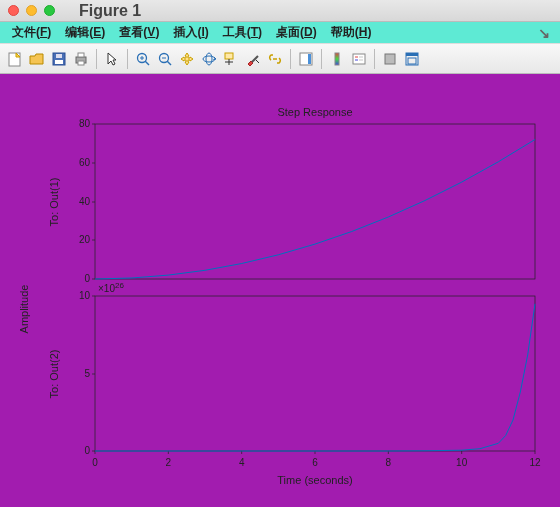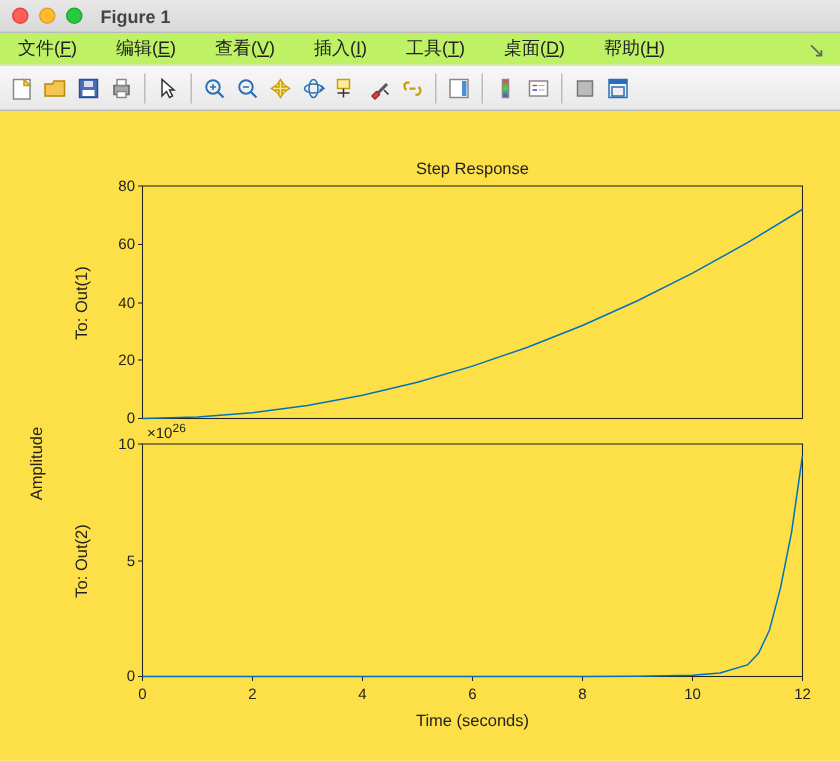--- a/index.html
+++ b/index.html
@@ -4,32 +4,32 @@
 <style>
   * { box-sizing: border-box; margin: 0; padding: 0; }
   body { font-family: "Helvetica Neue", Arial, sans-serif; font-size: 11px; background: #f0f0f0; width: 560px; height: 507px; overflow: hidden; }
   
   .titlebar { height: 22px; background: linear-gradient(#e8e8e8, #d8d8d8); display: flex; align-items: center; padding: 0 8px; border-bottom: 1px solid #bbb; }
   .traffic { display: flex; gap: 7px; }
   .traffic span { width: 11px; height: 11px; border-radius: 50%; display: block; }
   .t-red { background: #ff5f57; border: 0.5px solid #e24640; }
   .t-yellow { background: #febc2e; border: 0.5px solid #e1a229; }
   .t-green { background: #28c840; border: 0.5px solid #1dac2f; }
-  .win-title { margin-left: 12px; color: #444; font-weight: bold; font-size: 12px; }
-  
-  .menubar { height: 22px; background: #bef264; display: flex; align-items: center; padding: 0 6px; gap: 14px; border-bottom: 1px solid #ddd; }
+  .win-title { margin-left: 24px; color: #444; font-weight: bold; font-size: 16px; }
+  
+  .menubar { height: 22px; background: #5eead4; display: flex; align-items: center; padding: 0 6px; gap: 2px; border-bottom: 1px solid #ddd; font-weight: bold; }
   .menu-item { padding: 2px 6px; color: #222; cursor: default; font-size: 12px; }
   .menu-item u { text-decoration: underline; }
   .menu-arrow { margin-left: auto; color: #666; font-size: 14px; padding-right: 4px;}
   
   .toolbar { height: 30px; background: linear-gradient(#f8f8f8, #e8e8e8); display: flex; align-items: center; padding: 0 4px; gap: 0px; border-bottom: 1px solid #bbb; }
   .tb-btn { width: 22px; height: 22px; display: flex; align-items: center; justify-content: center; border: 1px solid transparent; border-radius: 2px; cursor: default; }
   .tb-sep { width: 1px; height: 20px; background: #bbb; margin: 0 4px; }
   
-  .figure-area { position: relative; width: 560px; height: 433px; background: #fde047; }
+  .figure-area { position: relative; width: 560px; height: 433px; background: #a21caf; }
   svg.plot { position: absolute; left: 0; top: 0; }
   .ax-line { stroke: #222; stroke-width: 0.7; fill: none; }
   .data-line { stroke: #0072bd; stroke-width: 1; fill: none; }
   .tick { stroke: #222; stroke-width: 0.7; }
   .tick-label { fill: #222; font-size: 10px; }
   .axis-label { fill: #222; font-size: 11px; }
   .title-label { fill: #222; font-size: 11px; }
 </style>
 </head>
 <body>

